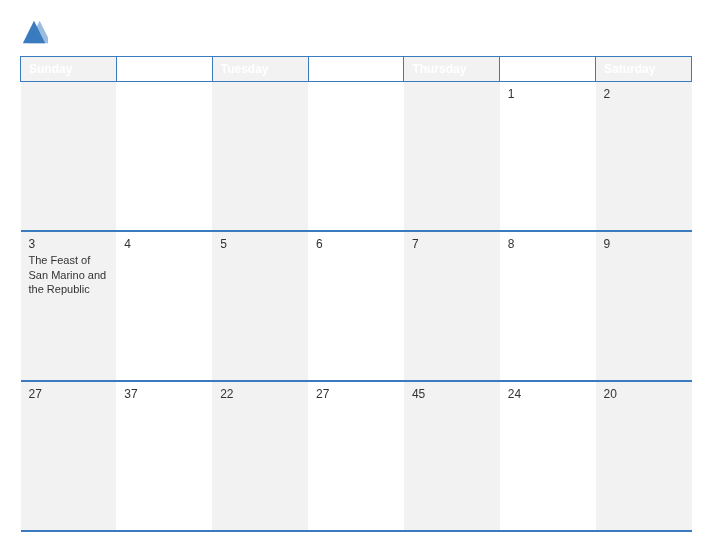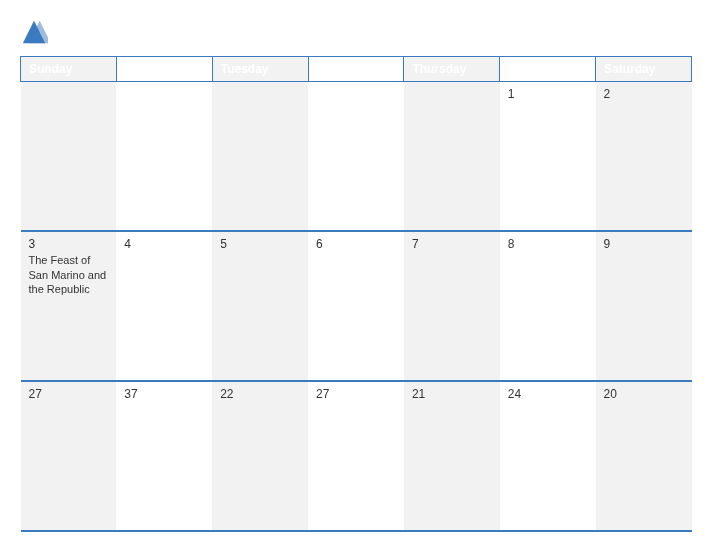--- a/index.html
+++ b/index.html
@@ -188,21 +188,21 @@
           <td class="col-mon">
             <span class="day-num">37</span>
           </td>
           <td class="col-tue">
             <span class="day-num">22</span>
           </td>
           <td class="col-wed">
             <span class="day-num">27</span>
           </td>
           <td class="col-thu">
-            <span class="day-num">21</span>
+            <span class="day-num">45</span>
           </td>
           <td class="col-fri">
             <span class="day-num">24</span>
           </td>
           <td class="col-sat">
             <span class="day-num">20</span>
           </td>
         </tr>
       </tbody>
   </table>

